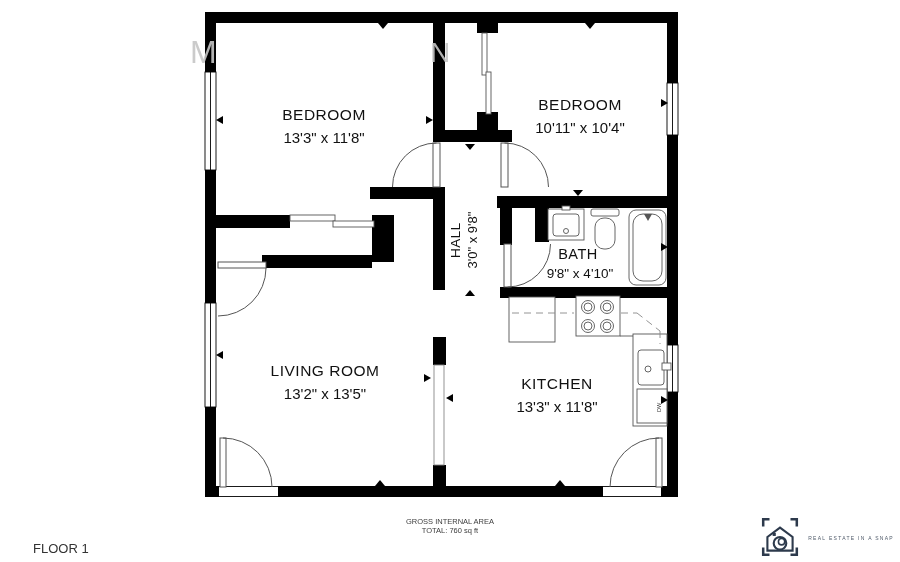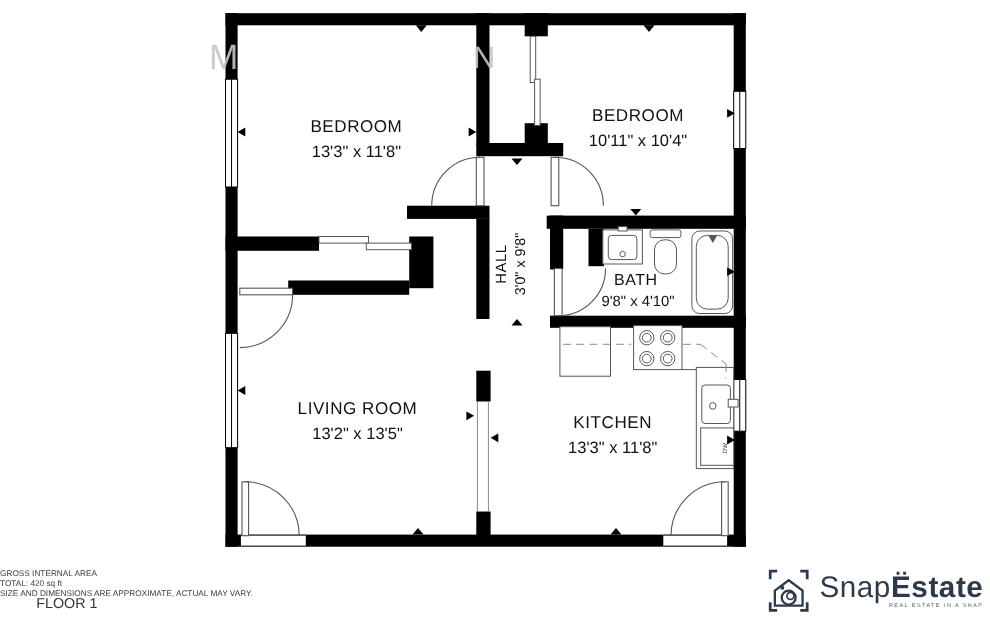--- a/index.html
+++ b/index.html
@@ -1,20 +1,20 @@
 <!DOCTYPE html>
 <html><head>
 <meta charset="utf-8">
 <style>
   html,body{margin:0;padding:0;background:#ffffff;}
   .stage{position:relative;width:900px;height:562px;background:#fff;overflow:hidden;
          font-family:"Liberation Sans",sans-serif;}
   svg text{font-family:"Liberation Sans",sans-serif;}
   .floor-label{position:absolute;left:33px;top:541px;font-size:13px;color:#333;}
-  .footer-center{position:absolute;left:0;right:0;top:517px;
+  .footer-center{position:absolute;left:0;right:0;top:517px;text-align:center;
                  font-size:7.5px;line-height:9px;color:#3d3d3d;}
   .logo{position:absolute;right:6px;bottom:4px;display:flex;align-items:center;gap:7px;color:#2d3a4c;}
   .logo .wordmark{font-size:27px;line-height:26px;letter-spacing:.5px;white-space:nowrap;}
   .logo .wordmark .w1{font-weight:400;}
   .logo .wordmark .w2{font-weight:700;}
   .logo .tagline{font-size:5px;letter-spacing:1.3px;text-align:right;margin-top:1px;color:#2d3a4c;opacity:.85;}
 </style>
 </head>
 <body>
 
@@ -204,37 +204,35 @@
       <text x="190" y="63" font-size="32">M</text>
       <text x="430" y="62" font-size="28">N</text>
     </g>
   </svg>
 
   
   <div class="floor-label">FLOOR 1</div>
 
   <div class="footer-center">
     <div>GROSS INTERNAL AREA</div>
-    <div>TOTAL: 420 sq ft</div>
-    <div>SIZE AND DIMENSIONS ARE APPROXIMATE, ACTUAL MAY VARY.</div>
+    <div>TOTAL: 760 sq ft</div>
   </div>
 
   
   <div class="logo">
     <svg width="42" height="42" viewBox="0 0 40 40" fill="none" stroke="#2d3a4c">
 
       <path d="M10 3 H4 V10" stroke-width="2.4"></path>
       <path d="M30 3 H36 V10" stroke-width="2.4"></path>
       <path d="M10 37 H4 V30" stroke-width="2.4"></path>
       <path d="M30 37 H36 V30" stroke-width="2.4"></path>
 
       <path d="M8 20 L20 11 L32 20 V33 H8 Z" stroke-width="2"></path>
       <rect x="13" y="16" width="3" height="3" fill="#2d3a4c" stroke="none"></rect>
       <circle cx="20" cy="26" r="6" stroke-width="2"></circle>
       <circle cx="21.5" cy="24.5" r="3" stroke-width="1.5"></circle>
     </svg>
     <div class="logo-text">
-      <div class="wordmark"><span class="w1">Snap</span><span class="w2">Ëstate</span></div>
       <div class="tagline">REAL ESTATE IN A SNAP</div>
     </div>
   </div>
 
 </div>
 
 </body></html>

